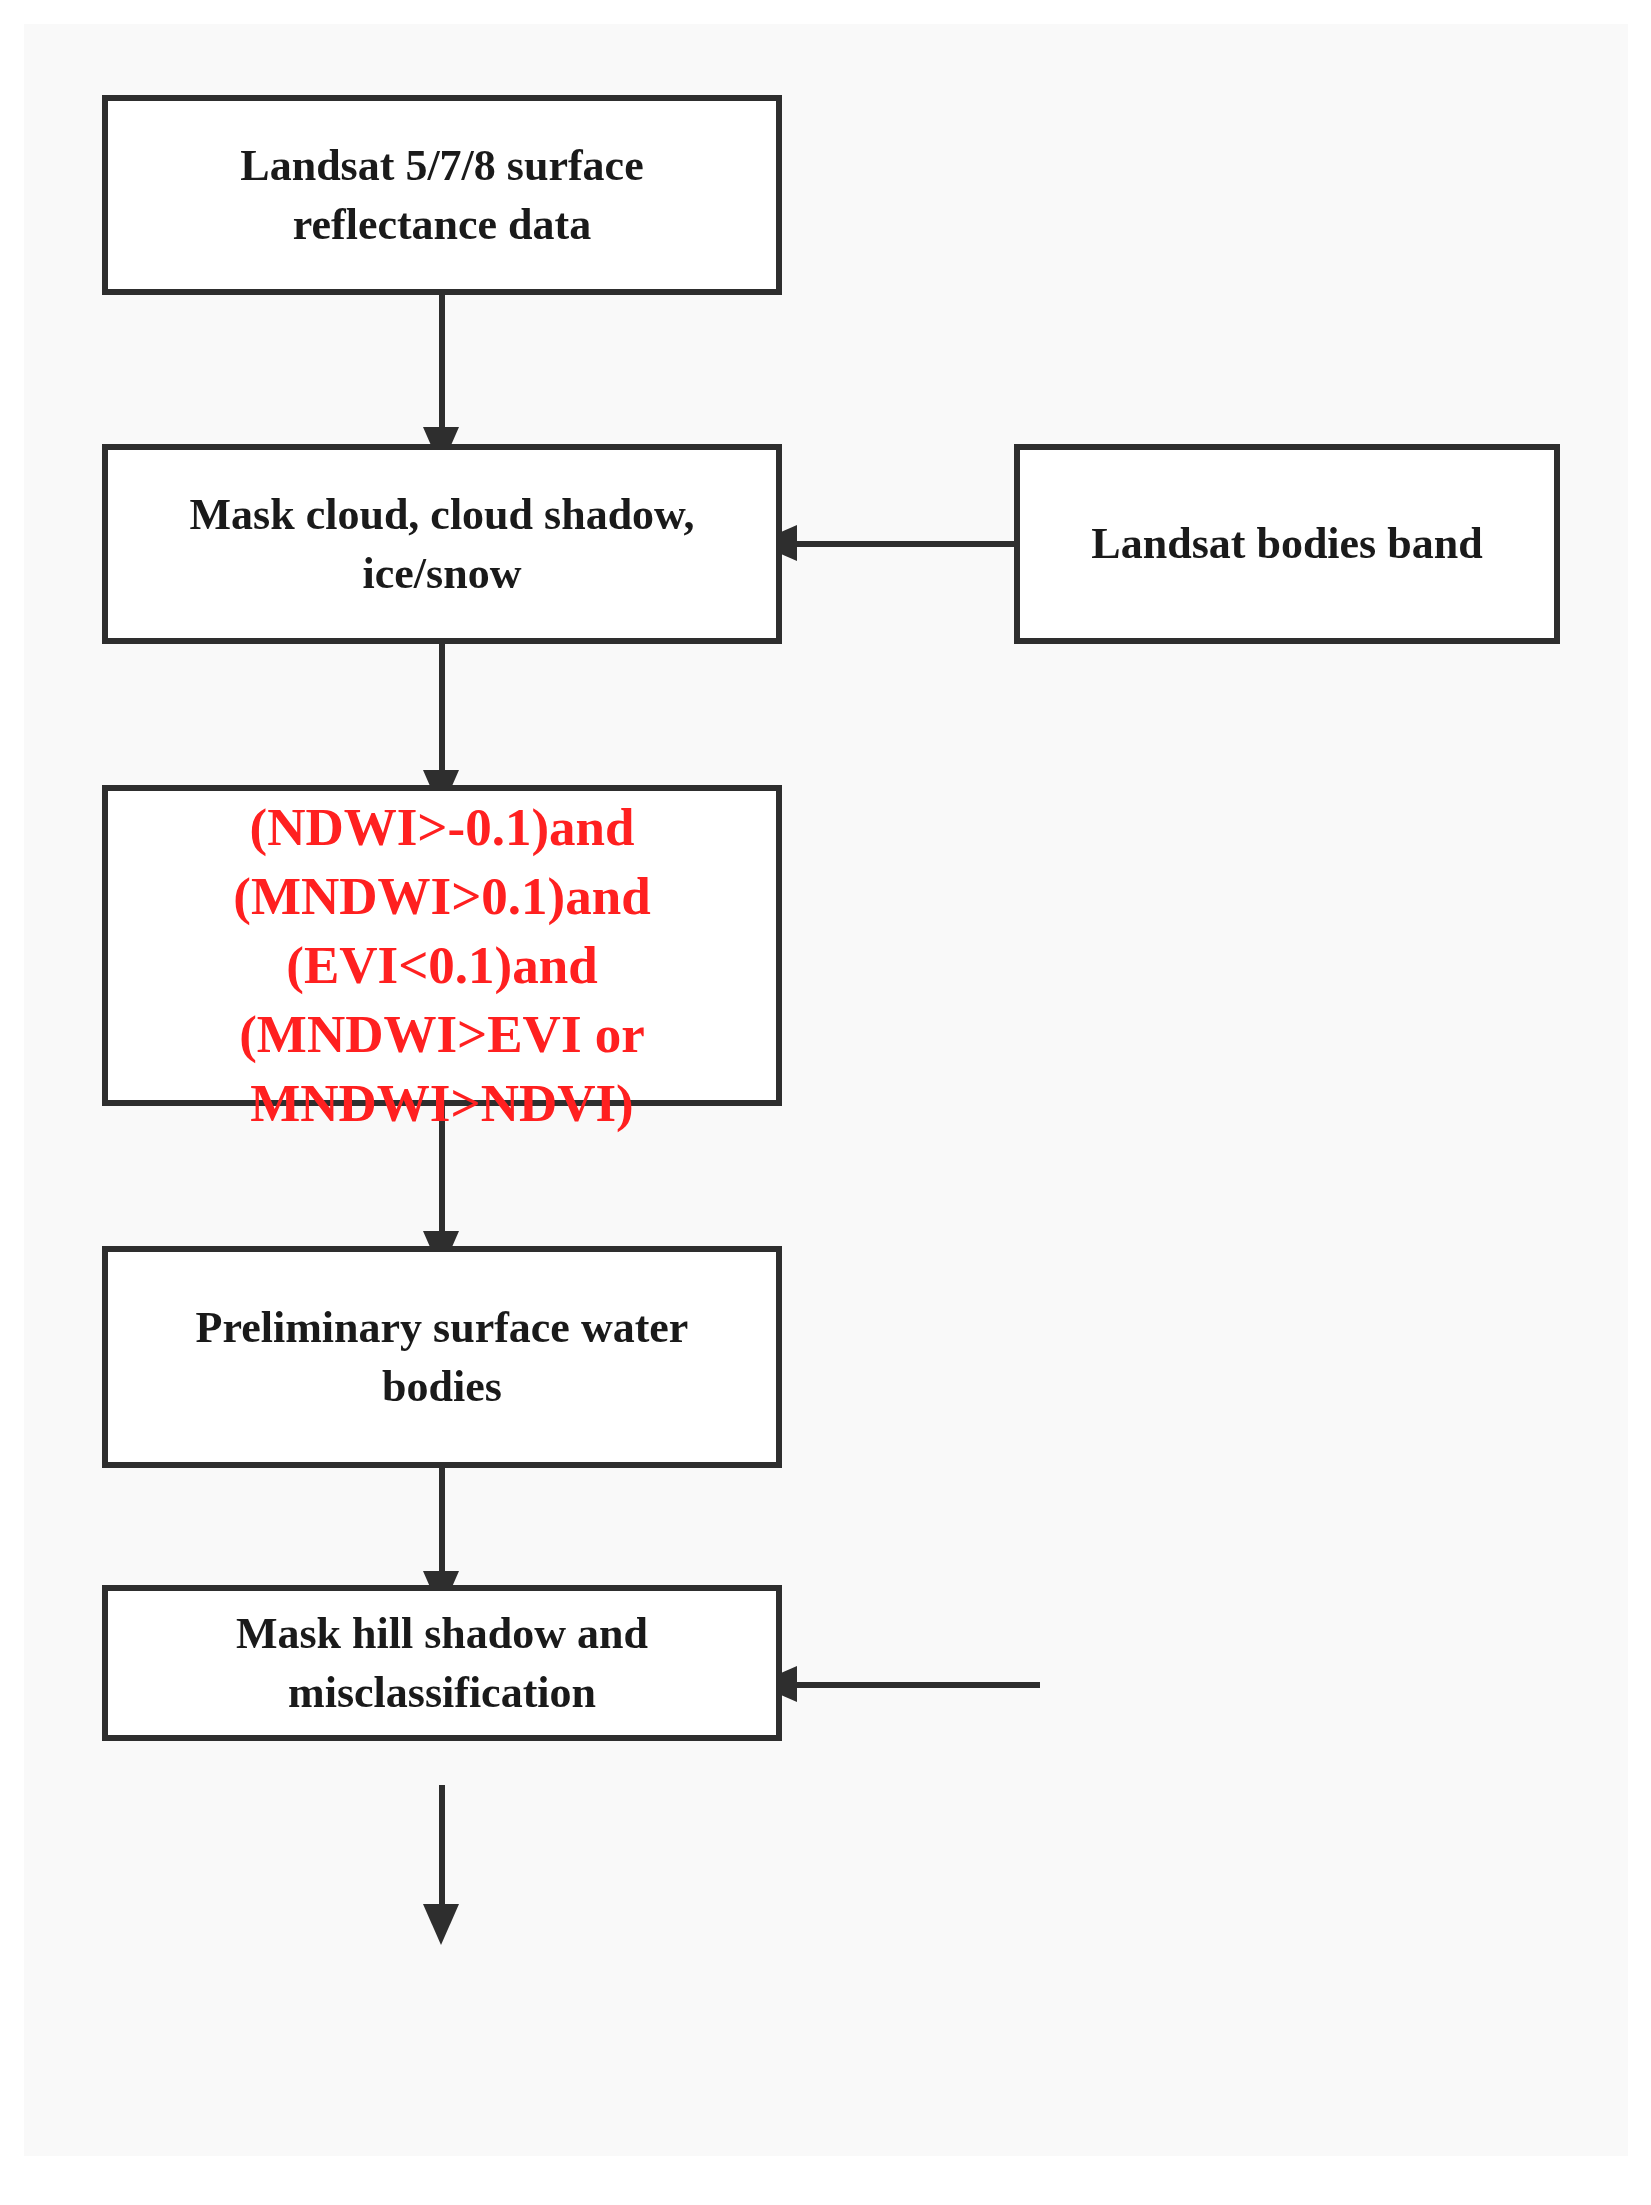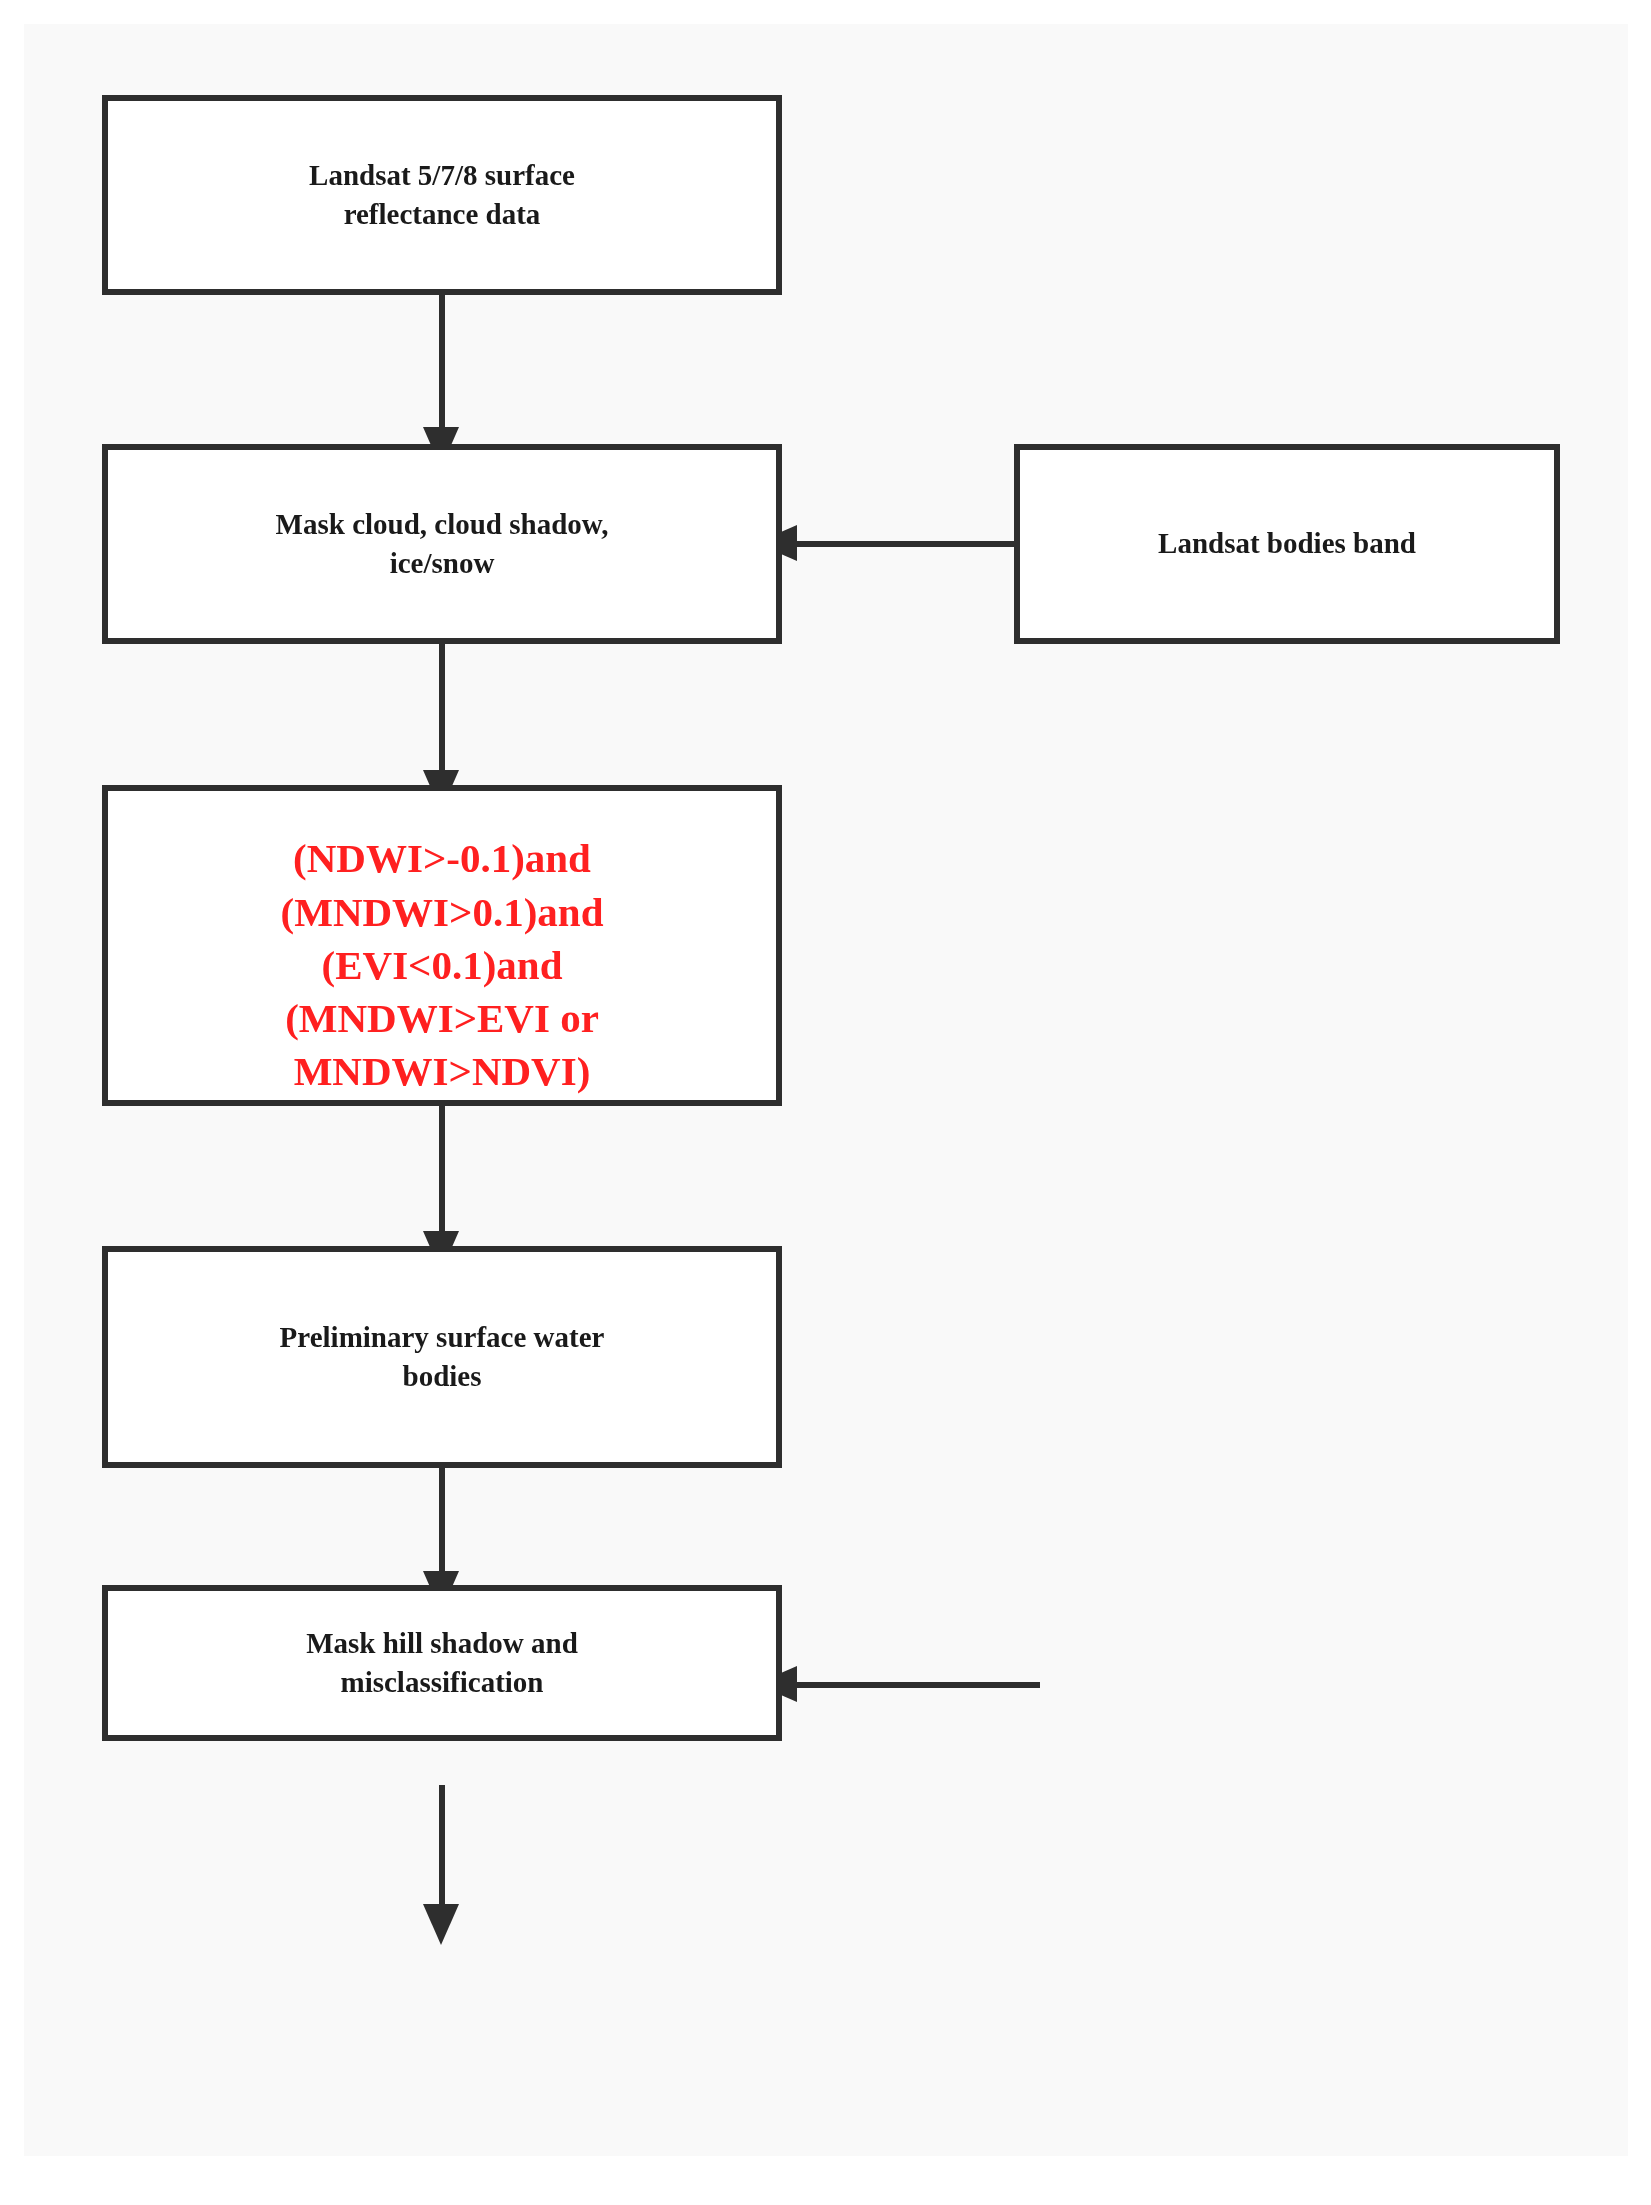--- a/index.html
+++ b/index.html
@@ -37,22 +37,22 @@
     text-align: center;
     z-index: 3;
   }
   .node .label {
     font-weight: bold;
     color: #1a1a1a;
     line-height: 1.35;
     padding: 0 23px;
     white-space: pre-line;
   }
-  .node.big .label   { font-size: 29px; }
-  .node.expr .label  { font-size: 41px; color: #ff2020; line-height: 1.30; margin-top: 40px; }
+  .node.big .label   { font-size: 44px; }
+  .node.expr .label  { font-size: 53px; color: #ff2020; line-height: 1.30; margin-top: 40px; }
 
   
   #node-landsat-input    { left: 102px;  top: 95px;  width: 680px; height: 200px; }
   #node-mask-cloud       { left: 102px;  top: 444px;  width: 680px; height: 200px; }
   #node-quality-band     { left: 1014px; top: 444px;  width: 546px;  height: 200px; }
   #node-index-criteria   { left: 102px;  top: 785px; width: 680px; height: 321px; }
   #node-prelim-water     { left: 102px;  top: 1246px; width: 680px; height: 222px; }
   #node-mask-hillshadow  { left: 102px;  top: 1585px; width: 680px; height: 156px; }
   #node-jrc-occurrence   { left: 1014px; top: 1585px; width: 546px;  height: 200px; }
   #node-surface-water    { left: 94px;  top: 1918px; width: 698px; height: 200px; }

